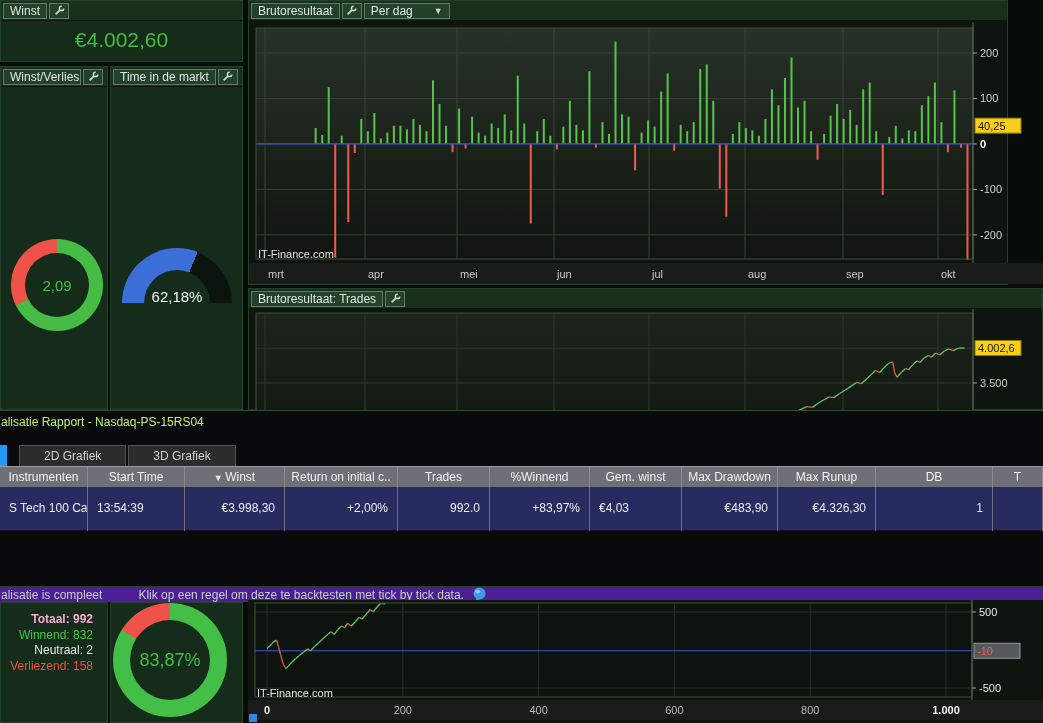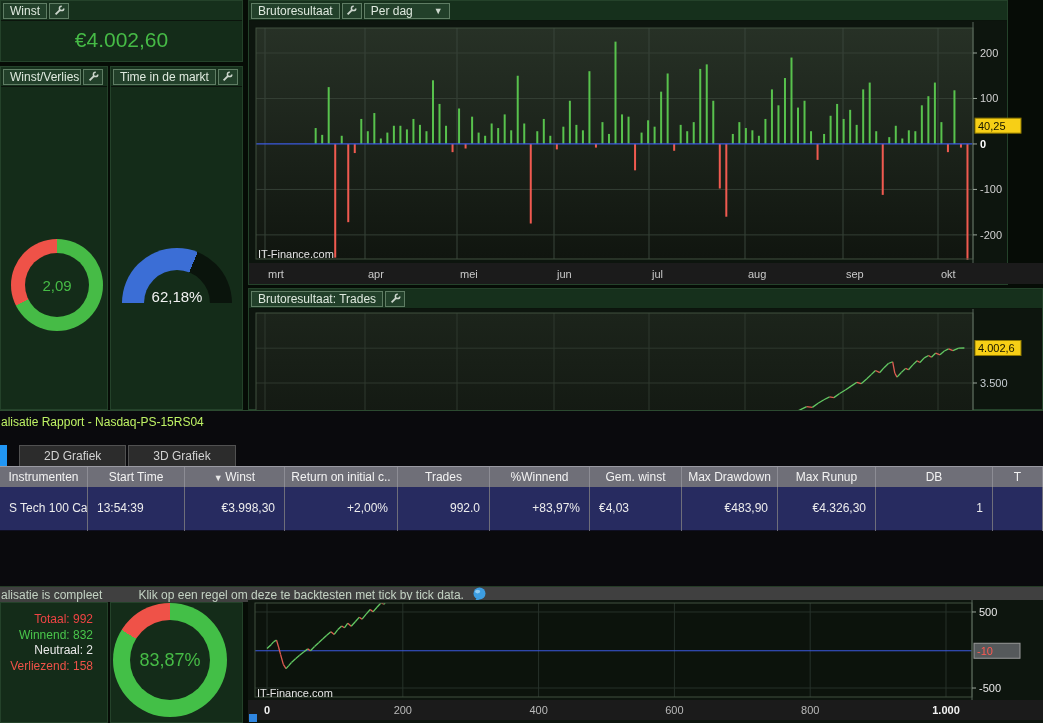--- a/index.html
+++ b/index.html
@@ -48,21 +48,21 @@
   #report-header-row{position:absolute;left:0;top:55px;height:21px;display:flex;background:#6f6f78;
                      border-top:1px solid #9a9aa2;}
   .th{height:21px;line-height:20px;font-size:12px;color:#f2f2f2;text-align:center;
       border-right:1px solid #8c8c94;overflow:hidden;white-space:nowrap;cursor:pointer;}
   .sort{font-size:9px;color:#e8e8e8;}
   #report-row{position:absolute;left:0;top:76px;height:44px;display:flex;background:#272b60;
               border-bottom:1px solid #101024;cursor:pointer;}
   .td{height:44px;line-height:43px;font-size:12px;color:#ededed;border-right:1px solid #6e6e7a;
       padding:0 9px;overflow:hidden;white-space:nowrap;}
   
-  #statusbar{position:absolute;left:0;top:586px;width:1043px;height:16px;background:#404040;
+  #statusbar{position:absolute;left:0;top:586px;width:1043px;height:16px;background:#4c1d95;
              border-top:1px solid #253c26;display:flex;align-items:center;font-size:12px;color:#c3d2c3;}
   #status-left{margin-left:1px;}
   #status-msg{margin-left:36px;}
   #bubble{margin-left:8px;display:inline-flex;}
   .stat-line{text-align:right;padding-right:8px;font-size:12px;line-height:15.5px;}
   #stats-list{position:absolute;left:0;top:9px;width:100px;}
   #corner-icon{position:absolute;left:1px;top:114px;width:8px;height:8px;background:#2f86e0;}
 </style>
 </head>
 <body>
@@ -401,21 +401,21 @@
       <svg width="15" height="15" viewBox="0 0 15 15">
           <circle cx="7.5" cy="6.5" r="6" fill="#3d9de0"></circle>
           <ellipse cx="5.6" cy="4.6" rx="2.6" ry="1.8" fill="#8ecbf2"></ellipse>
           <path d="M4.2 11.2 L3.2 14.4 L7.6 12.2 Z" fill="#3d9de0"></path>
         </svg>
     </span>
   </div>
 
   <section class="panel" id="panel-stats">
     <div id="stats-list">
-        <div class="stat-line" style="color: #ef4444;">Totaal: 992</div>
+        <div class="stat-line" style="color: #f9a8d4; font-weight: bold;">Totaal: 992</div>
         <div class="stat-line" style="color: rgb(73, 198, 75);">Winnend: 832</div>
         <div class="stat-line" style="color: rgb(233, 233, 233);">Neutraal: 2</div>
         <div class="stat-line" style="color: rgb(239, 82, 72);">Verliezend: 158</div>
       </div>
   </section>
 
   <section class="panel" id="panel-windonut">
     <div class="donut" id="big-donut" style="background: conic-gradient(rgb(67, 191, 71) 0deg, rgb(67, 191, 71) 301.932deg, rgb(239, 82, 72) 301.932deg, rgb(239, 82, 72) 360deg);">
       <div class="hole"></div>
       <span class="donut-label">83,87%</span>

